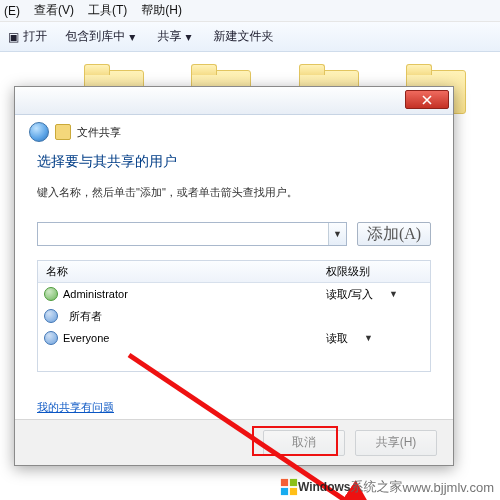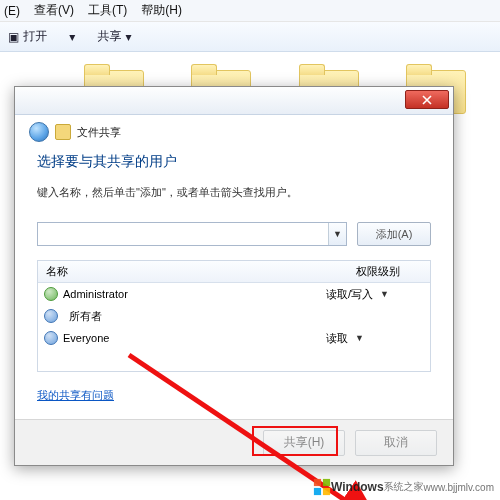--- a/index.html
+++ b/index.html
@@ -28,69 +28,73 @@
   .crumb .back { position:absolute; left:-26px; width:20px; height:20px; border-radius:50%; background:radial-gradient(circle at 35% 30%, #bfe3ff, #5aa3e6 60%, #2f71b5); border:1px solid #3d74ab; }
 
   .body { position:absolute; left:22px; right:22px; top:66px; bottom:52px; }
   .h1 { font-size:14px; color:#003d86; margin:0 0 14px 0; }
   .sub { font-size:11px; color:#333; margin-bottom:22px; }
 
   .row-input { display:flex; gap:10px; margin-bottom:14px; }
   .combo { flex:1; height:24px; border:1px solid #a9b8cc; background:#fff; display:flex; align-items:center; }
   .combo input { flex:1; border:none; outline:none; font-size:12px; padding:0 6px; background:transparent;}
   .combo .dd { width:18px; height:100%; border-left:1px solid #c2ceda; background:linear-gradient(#fbfdff,#e6eef8); display:flex; align-items:center; justify-content:center;}
-  .btn-std { min-width:74px; height:24px; border:1px solid #a6b3c4; background:linear-gradient(#fbfdff,#e7eef7); font-size:11px; color:#555; border-radius:2px; display:flex; align-items:center; justify-content:center; padding:0 8px;}
+  .btn-std { min-width:74px; height:24px; border:1px solid #a6b3c4; background:linear-gradient(#fbfdff,#e7eef7); font-size:16px; color:#555; border-radius:2px; display:flex; align-items:center; justify-content:center; padding:0 8px;font-family:Liberation Serif, serif;}
 
   .list { border:1px solid #cfd9e6; height:112px; background:#fff; font-size:11px; display:flex; flex-direction:column;}
   .list-head { height:22px; background:linear-gradient(#fbfdff,#eef3fa); border-bottom:1px solid #d7e0ec; display:flex; align-items:center;}
   .col-name { flex:1; padding-left:8px;}
-  .col-perm { width:110px; padding-left:6px;text-align:center;}
+  .col-perm { width:110px; padding-left:6px;}
   .list-row { height:22px; display:flex; align-items:center; }
   .list-row .uicon { width:14px; height:14px; margin:0 5px 0 6px; border-radius:50%; background:radial-gradient(circle at 35% 30%, #cfe9c6, #6fb75d); border:1px solid #4c9a3a; flex:none;}
   .list-row .uicon.grp { background:radial-gradient(circle at 35% 30%, #cfe0f5, #6ea2dd); border-color:#3f75b5;}
   .list-row .nm { flex:1; }
-  .list-row .perm { width:110px; display:flex; align-items:center; gap:7px; padding-left:6px;}
+  .list-row .perm { width:110px; display:flex; align-items:center; gap:16px; padding-left:6px;}
   .caret { font-size:9px; color:#333;}
 
-  .link { margin-top:16px; font-size:11px; color:#0b57c4; text-decoration:underline; display:inline-block;}
+  .link { margin-top:28px; font-size:11px; color:#0b57c4; text-decoration:underline; display:inline-block;}
 
   .footer { position:absolute; left:0; right:0; bottom:0; height:46px; background:#f1f1f1; border-top:1px solid #d7d7d7; display:flex; align-items:center; justify-content:flex-end; padding-right:16px; gap:10px;}
   .f-btn { min-width:82px; height:26px; border:1px solid #a6adb5; background:linear-gradient(#fdfdfd,#e8ebee); border-radius:2px; font-size:12px; display:flex; align-items:center; justify-content:center; opacity:.45;}
   .f-hl { position:absolute; right:115px; bottom:9px; width:86px; height:30px; border:2px solid #e11; pointer-events:none;}
 
   
   .arrow { position:absolute; left:106px; top:260px; width:290px; height:190px; pointer-events:none; }
 
   
   .wm { position:absolute; right:6px; bottom:4px; display:flex; align-items:center; font-size:12px; color:#333; opacity:.9;}
   .wm .logo { width:18px; height:18px; }
   .wm .txt1 { font-weight:600; color:#1b1b1b;}
-  .wm .txt2 { font-size:10px; color:#666;}
+  .wm .txt2 { font-size:13px; color:#666;}
 </style>
 </head>
 <body>
 
 <div class="explorer">
   <div class="menubar">
     <span>(E)</span>
     <span>查看(V)</span>
     <span>工具(T)</span>
     <span>帮助(H)</span>
   </div>
   <div class="toolbar">
     <div class="btn">
         <span class="glyph">▣</span>
         <span>打开</span>
       </div>
     <div class="btn">
+        <span>包含到库中</span>
         <span class="glyph" style="margin-left:4px">▾</span>
       </div>
     <div class="btn">
         <span>共享</span>
         <span class="glyph" style="margin-left:4px">▾</span>
+      </div>
+    <div class="btn">
+        <span>新建文件夹</span>
       </div>
   </div>
   <div class="folders">
     <div class="folder">
         <div class="folder-icon"></div>
       </div>
     <div class="folder">
         <div class="folder-icon"></div>
       </div>
     <div class="folder">
@@ -156,22 +160,22 @@
             <span>读取</span>
             <span class="caret">▼</span>
           </div>
       </div>
     </div>
 
     <a class="link">我的共享有问题</a>
   </div>
 
   <div class="footer">
+    <div class="f-btn">取消</div>
     <div class="f-btn">共享(H)</div>
-    <div class="f-btn">取消</div>
     <div class="f-hl"></div>
   </div>
 
   <svg class="arrow" viewBox="0 0 290 190">
     <defs>
       <marker id="ah" viewBox="0 0 10 10" refX="8" refY="5" markerWidth="9" markerHeight="9" orient="auto">
         <path d="M0 0 L10 5 L0 10 z" fill="#e11"></path>
       </marker>
     </defs>
     <line x1="8" y1="8" x2="252" y2="172" stroke="#e11" stroke-width="5" marker-end="url(#ah)"></line>

